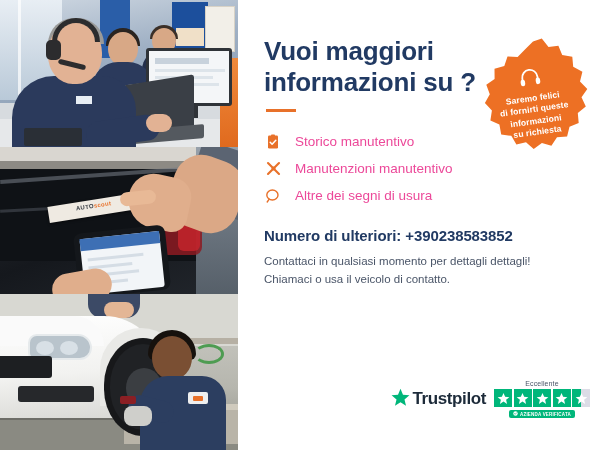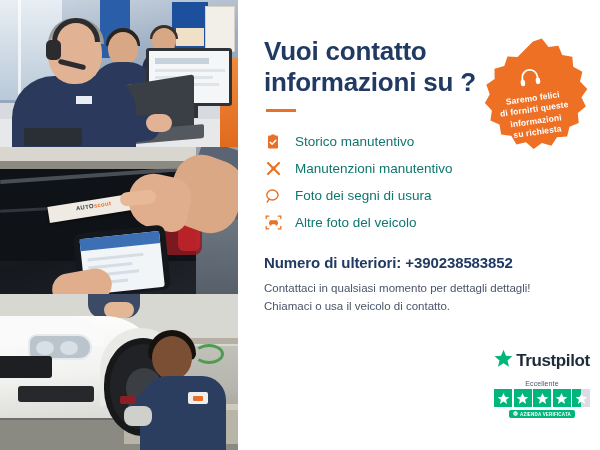--- a/index.html
+++ b/index.html
@@ -112,26 +112,26 @@
 
   
   .content { position: relative; flex: 1; padding: 36px 24px 0 26px; background:#fff; }
   .headline { font-size: 26px; line-height: 1.18; font-weight: 700; color:#213a63; letter-spacing:-.2px; }
   .rule { width: 30px; height: 3px; background:#e8712a; margin: 12px 0 0 2px; }
 
   .feature-list { margin-top: 16px; list-style:none; }
   .feature { display:flex; align-items:center; gap:13px; height:27px; }
   .feat-ico { width:18px; height:18px; flex:none; display:flex; align-items:center; justify-content:center; color:#e8712a; }
   .feat-ico svg { display:block; }
-  .feat-label { font-size:13.5px; color:#0f766e;text-align:right; }
+  .feat-label { font-size:13.5px; color:#ec4899;text-align:right; }
 
   .phone-line { margin-top: 18px; font-size:15px; font-weight:700; color:#213a63; letter-spacing:-.1px; }
   .sub { margin-top: 9px; font-size:11.5px; line-height:1.55; color:#4a5568; }
 
-  .trust { position:absolute; right:10px; bottom:32px; display:flex; align-items:center; gap:8px;flex-direction:column; }
+  .trust { position:absolute; right:10px; bottom:32px; display:flex; align-items:center; gap:8px; }
   .tp-logo { display:flex; align-items:center; gap:3px; }
   .tp-name { font-size:17px; font-weight:700; color:#1d2b3a; letter-spacing:-.4px; }
   .tp-right { display:flex; flex-direction:column; align-items:center; gap:2px; }
   .tp-excellent { font-size:7px; color:#4a5568; letter-spacing:.1px; }
   .tp-stars { display:flex; gap:1.5px; }
   .tp-star { width:18px; height:18px; background:#00b67a; display:flex; align-items:center; justify-content:center; }
   .tp-star.half { background:#00b67a; position:relative; }
   .tp-star.half:after{content:"";position:absolute;right:0;top:0;width:50%;height:100%;background:#dcdce6;}
   .tp-star svg { position:relative; z-index:2; }
   .tp-verified { margin-top:1px; background:#00b67a; border-radius:2px; padding:1px 4px; display:flex; align-items:center; gap:2px; }
@@ -251,21 +251,21 @@
       <div class="p3-mech-arm"></div>
         <div class="p3-glove"></div>
         <div class="p3-tool"></div>
     </div>
 
   </div>
 
   <div class="content">
 
     <h1 class="headline">
-      <span>Vuoi contatto</span><br>
+      <span>Vuoi maggiori</span><br>
       <span>informazioni su ?</span>
     </h1>
     <div class="rule"></div>
 
     <ul class="feature-list">
 
       <li class="feature">
         <span class="feat-ico">
           <svg width="16" height="16" viewBox="0 0 16 16">
               <rect x="3" y="1.5" width="10" height="13" rx="1.2" fill="#e8712a"></rect>
@@ -289,36 +289,23 @@
         <span class="feat-label">Manutenzioni manutentivo</span>
       </li>
 
       <li class="feature">
         <span class="feat-ico">
           <svg width="16" height="16" viewBox="0 0 16 16">
               <ellipse cx="7.4" cy="7" rx="5.6" ry="5" stroke="#e8712a" stroke-width="1.4" fill="none"></ellipse>
               <line x1="4.2" y1="11.2" x2="2.2" y2="14" stroke="#e8712a" stroke-width="1.4" stroke-linecap="round"></line>
             </svg>
         </span>
-        <span class="feat-label">Foto dei segni di usura</span>
+        <span class="feat-label">Altre dei segni di usura</span>
       </li>
 
-      <li class="feature">
-        <span class="feat-ico">
-          <svg width="17" height="17" viewBox="0 0 17 17">
-              <g stroke="#e8712a" stroke-width="1.3" fill="none" stroke-linecap="round">
-                <path d="M1.2 4.6V2.2h2.6M15.8 4.6V2.2h-2.6M1.2 12.4v2.4h2.6M15.8 12.4v2.4h-2.6"></path>
-              </g>
-              <path d="M4 10.2h9v-1.6l-1-2.4H5l-1 2.4z" fill="#e8712a"></path>
-              <circle cx="5.6" cy="10.6" r="1.1" fill="#e8712a"></circle>
-              <circle cx="11.4" cy="10.6" r="1.1" fill="#e8712a"></circle>
-            </svg>
-        </span>
-        <span class="feat-label">Altre foto del veicolo</span>
-      </li>
 
 
     </ul>
 
     <div class="phone-line">
       <span>Numero di ulteriori:</span>
       <span>+390238583852</span>
     </div>
 
     <p class="sub">

